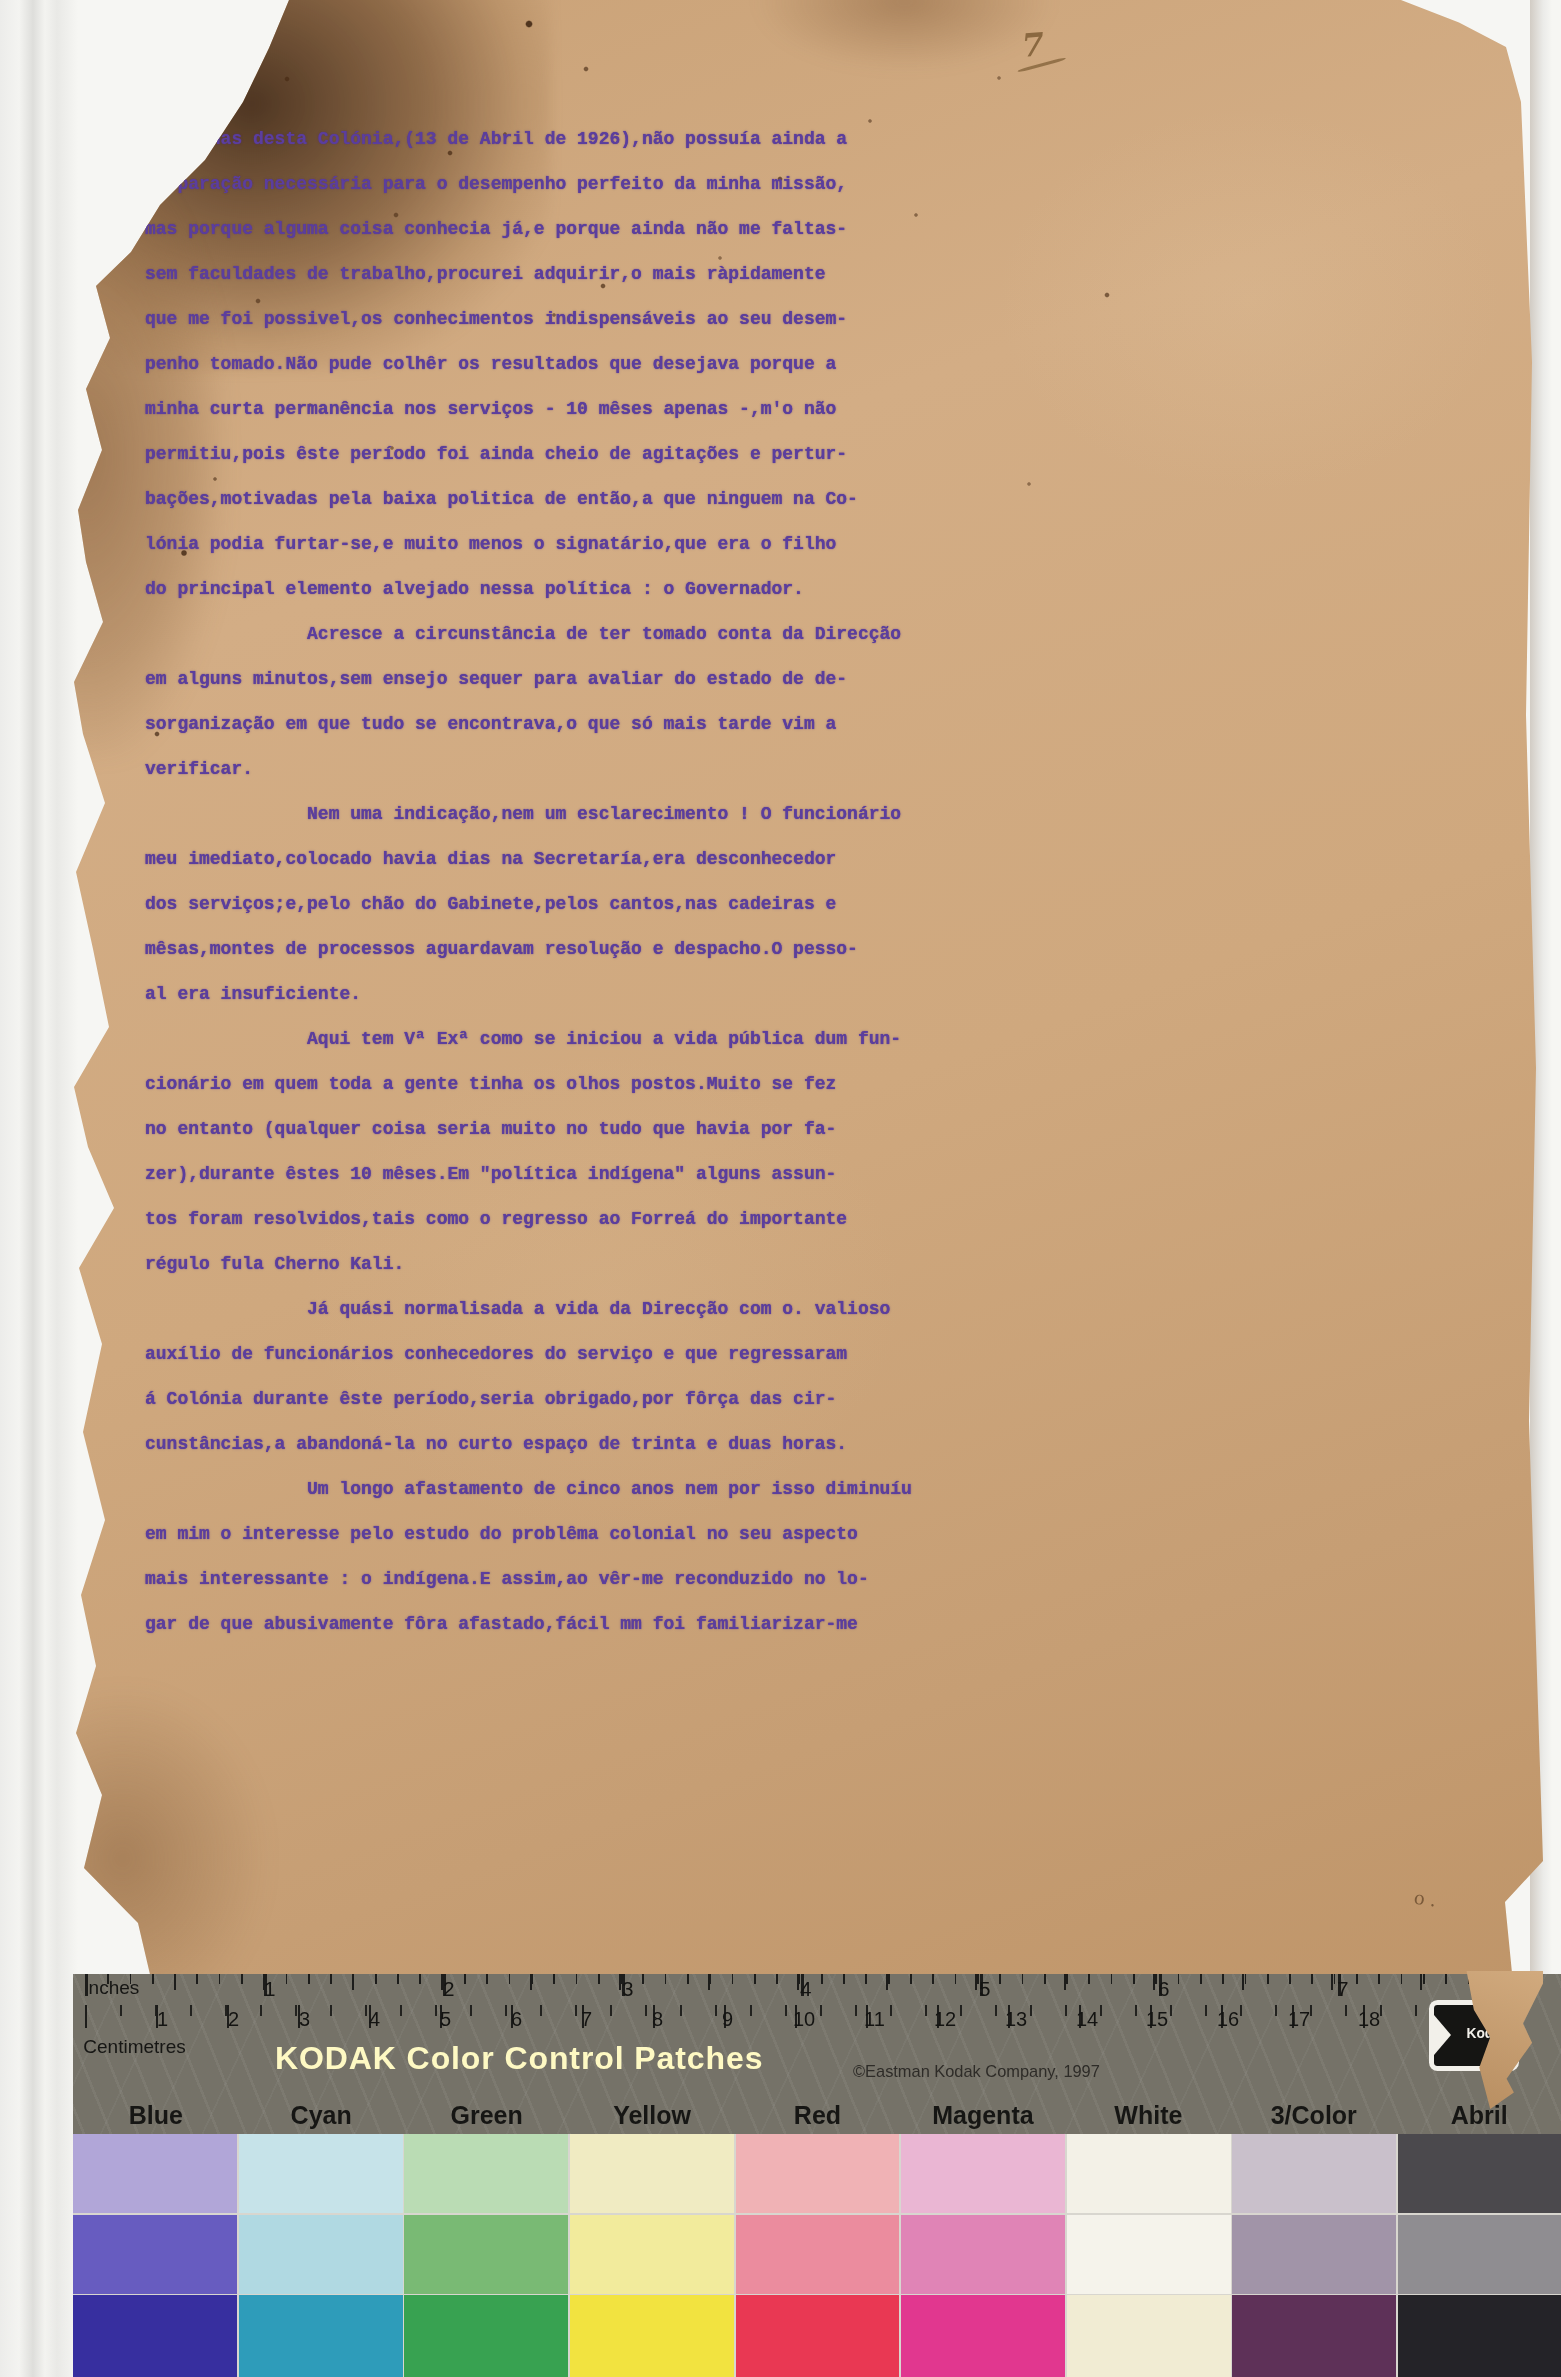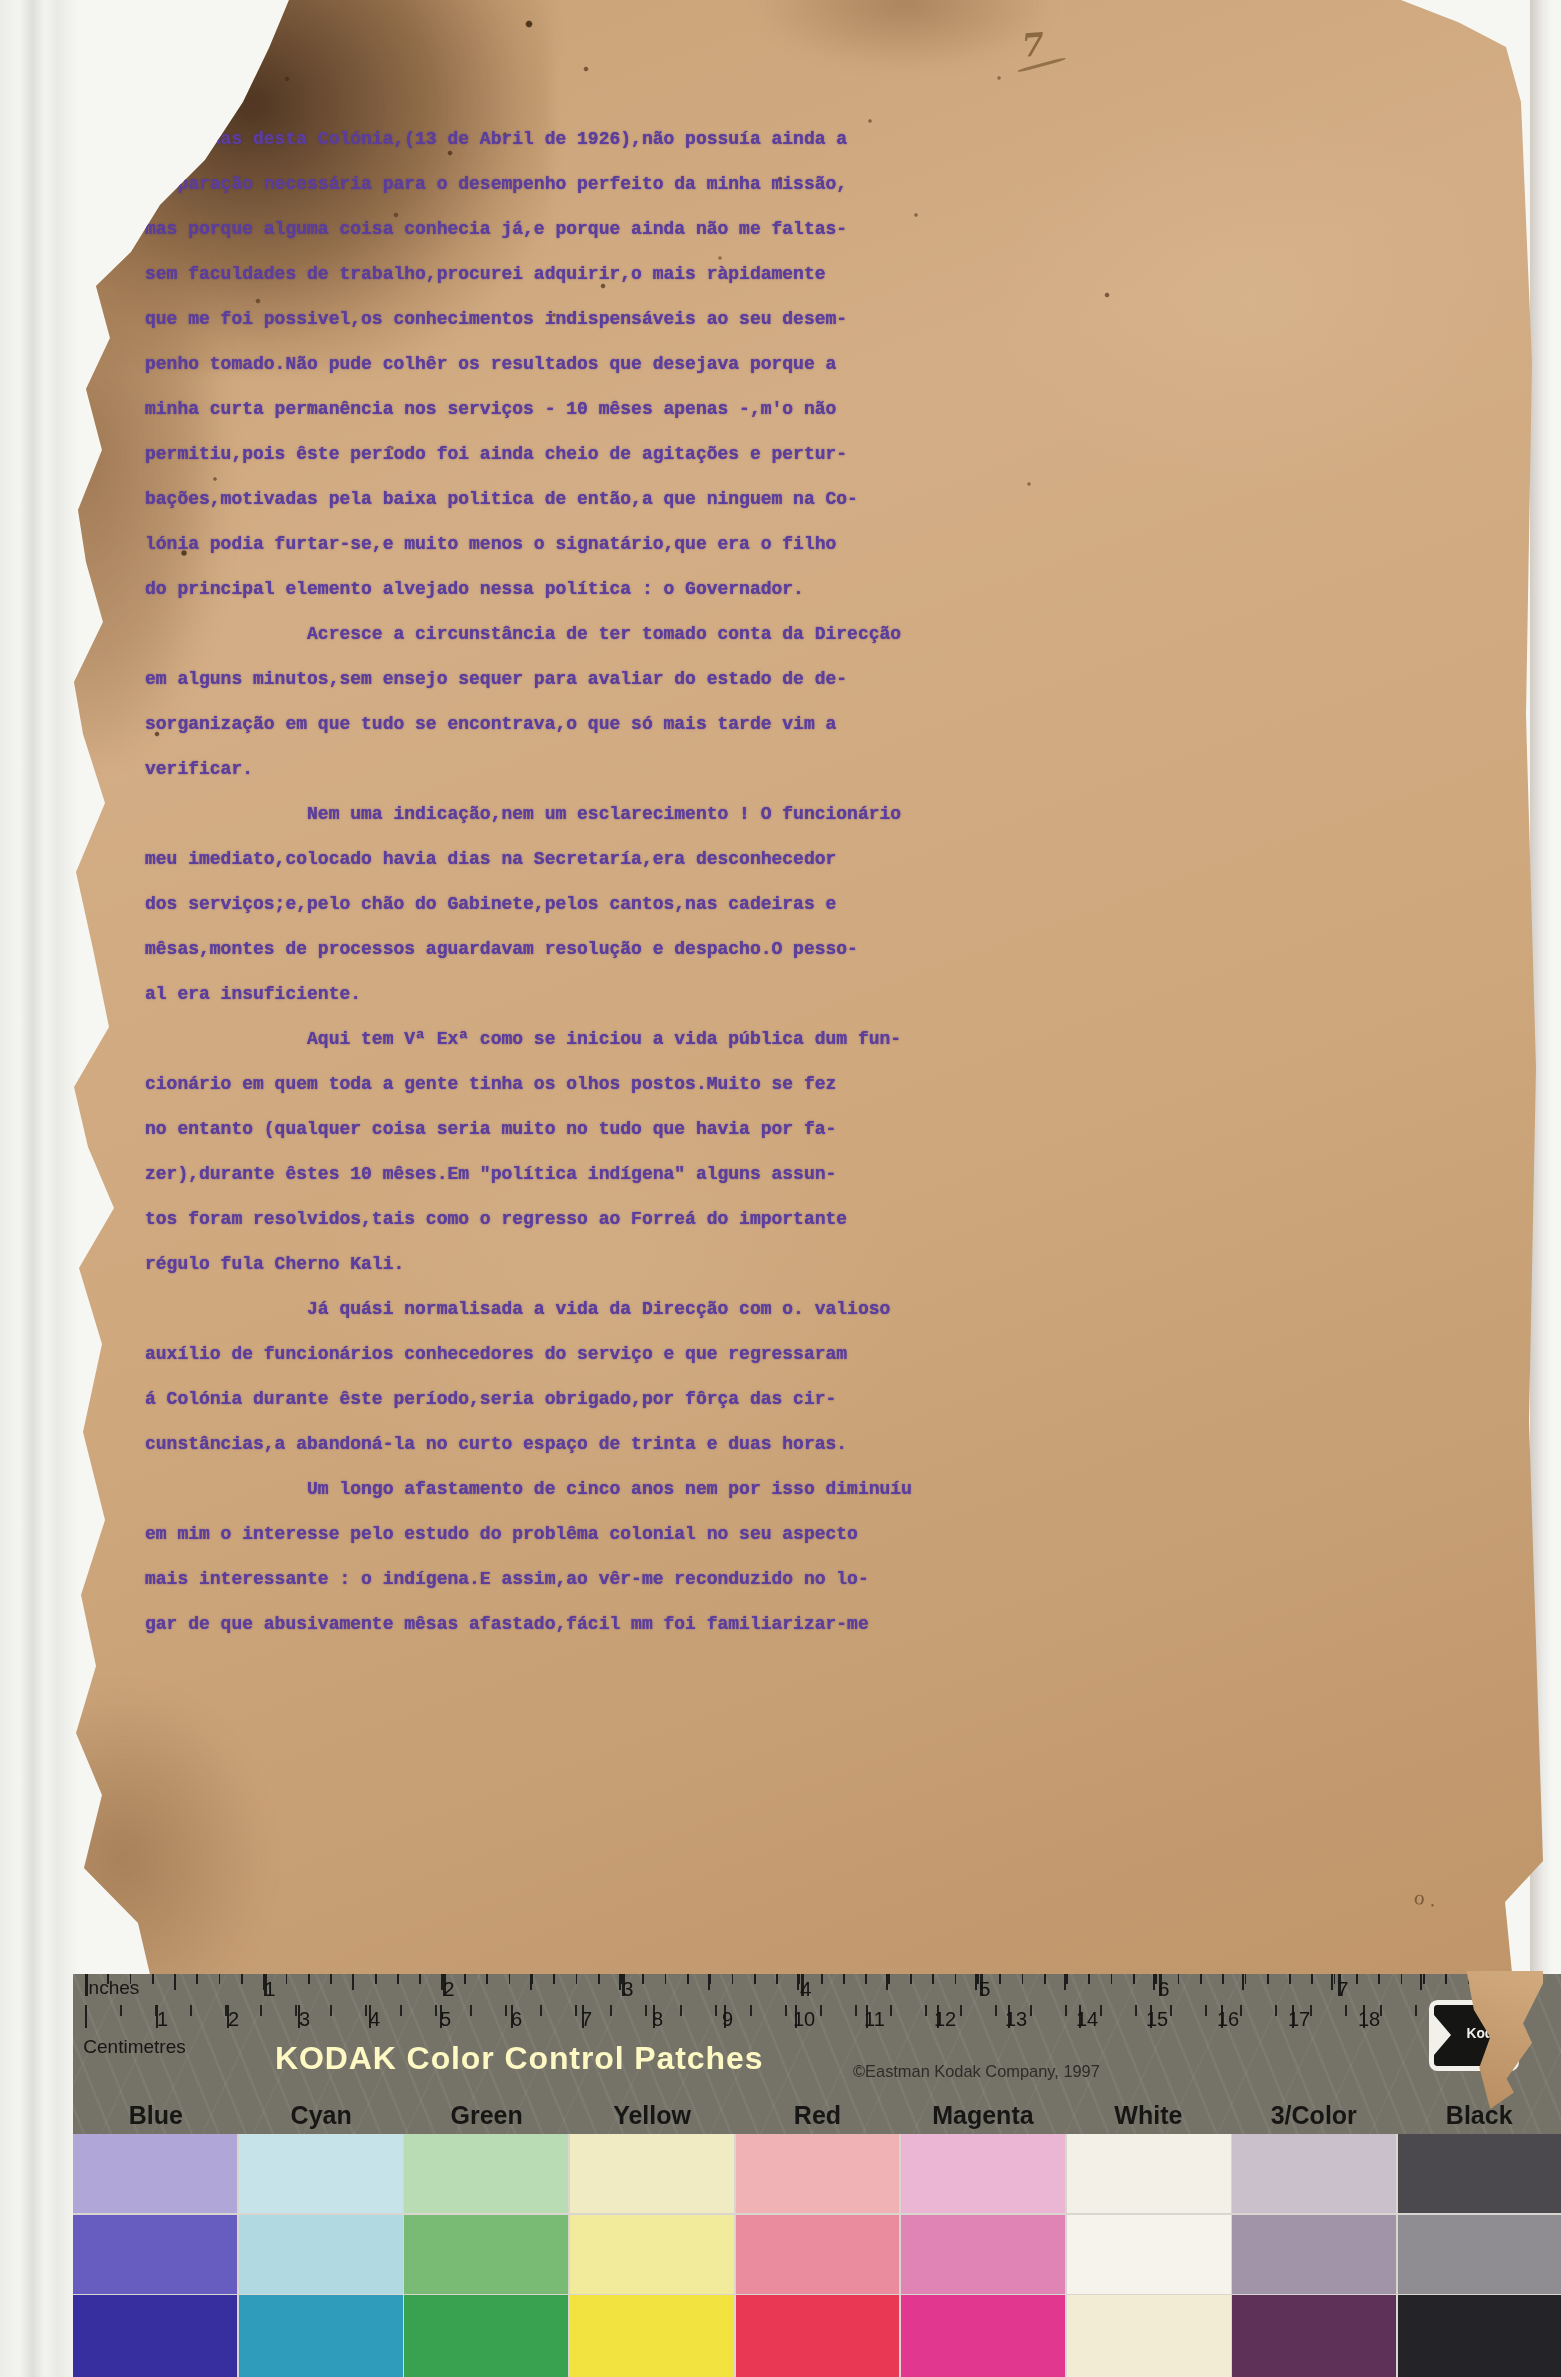--- a/index.html
+++ b/index.html
@@ -199,21 +199,21 @@
       <div class="tline">zer),durante êstes 10 mêses.Em "política indígena" alguns assun-</div>
       <div class="tline">tos foram resolvidos,tais como o regresso ao Forreá do importante</div>
       <div class="tline">régulo fula Cherno Kali.</div>
       <div class="tline">               Já quási normalisada a vida da Direcção com o. valioso</div>
       <div class="tline">auxílio de funcionários conhecedores do serviço e que regressaram</div>
       <div class="tline">á Colónia durante êste período,seria obrigado,por fôrça das cir-</div>
       <div class="tline">cunstâncias,a abandoná-la no curto espaço de trinta e duas horas.</div>
       <div class="tline">               Um longo afastamento de cinco anos nem por isso diminuíu</div>
       <div class="tline">em mim o interesse pelo estudo do problêma colonial no seu aspecto</div>
       <div class="tline">mais interessante : o indígena.E assim,ao vêr-me reconduzido no lo-</div>
-      <div class="tline">gar de que abusivamente mêsas afastado,fácil mm foi familiarizar-me</div>
+      <div class="tline">gar de que abusivamente fôra afastado,fácil mm foi familiarizar-me</div>
     </div>
 
   <div class="corner-mark">o .</div>
 </div>
 
 <div class="kodak-strip">
   <div class="scratches"></div>
 
   <span class="inches-label">Inches</span>
   <div class="inch-minor"></div>
@@ -267,21 +267,21 @@
 
   <div class="patch-labels">
       <span class="plabel">Blue</span>
       <span class="plabel">Cyan</span>
       <span class="plabel">Green</span>
       <span class="plabel">Yellow</span>
       <span class="plabel">Red</span>
       <span class="plabel">Magenta</span>
       <span class="plabel">White</span>
       <span class="plabel">3/Color</span>
-      <span class="plabel">Black</span>
+      <span class="plabel">Abril</span>
     </div>
 
   <div class="patch-grid" id="patch-grid">
       <div class="patch" style="background: rgb(177, 166, 216);"></div>
       <div class="patch" style="background: rgb(198, 227, 233);"></div>
       <div class="patch" style="background: rgb(186, 220, 180);"></div>
       <div class="patch" style="background: rgb(240, 235, 194);"></div>
       <div class="patch" style="background: rgb(240, 178, 181);"></div>
       <div class="patch" style="background: rgb(234, 182, 211);"></div>
       <div class="patch" style="background: rgb(243, 241, 231);"></div>

